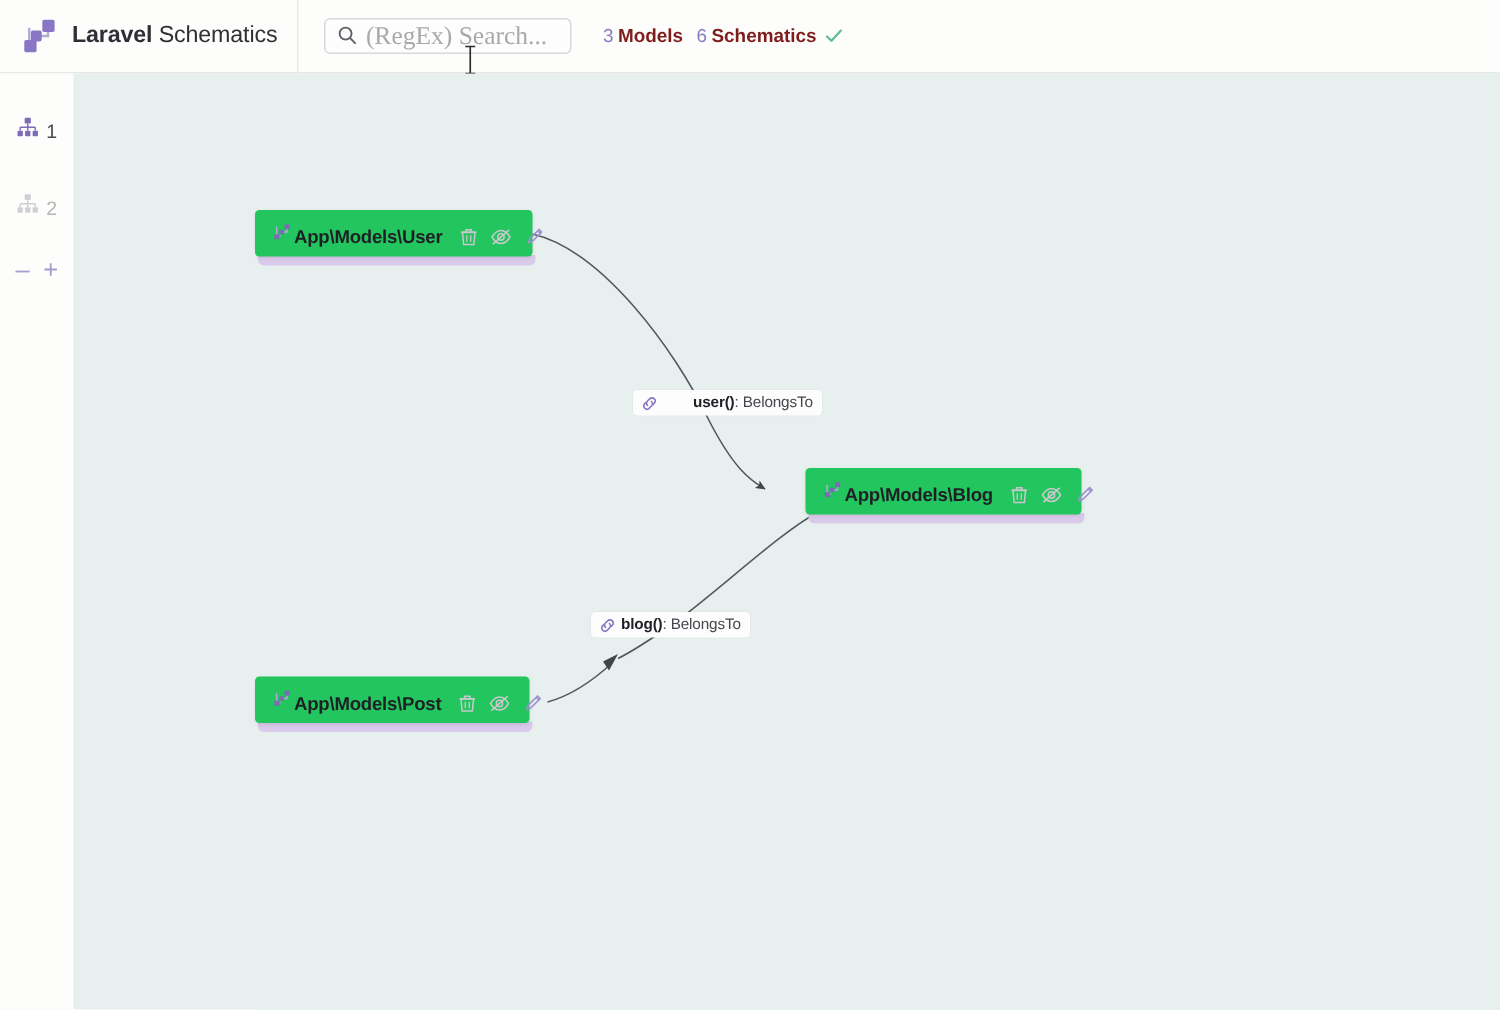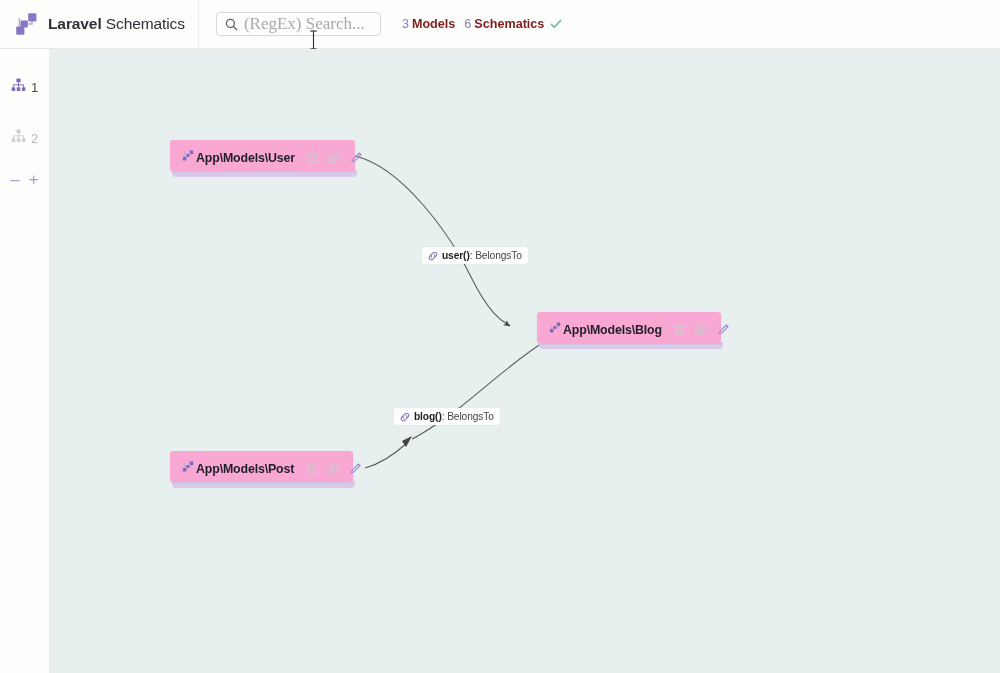--- a/index.html
+++ b/index.html
@@ -209,21 +209,21 @@
     right: -2px;
     height: 7px;
     background: #d9c9ea;
     border-radius: 0 0 4px 4px;
   }
   .node-card {
     position: absolute;
     left: 0; top: 0;
     width: 100%;
     height: 31px;
-    background: #f9a8d4;
+    background: #22c55e;
     border-radius: 3px;
     box-shadow: 0 1px 2px rgba(60,60,70,0.10);
     display: flex;
     align-items: center;
     box-sizing: border-box;
     padding: 4px 9px 0 11px;
   }
   .node-icon {
     flex: 0 0 auto;
     margin-right: 1px;
@@ -483,21 +483,21 @@
           <span class="act">
             <svg width="13" height="13" viewBox="0 0 13 13">
               <path d="M2.2 10.8 L3.1 8.3 L9.4 2 L11.1 3.7 L4.8 10 z" fill="none" stroke="#9e8fd0" stroke-width="1.1" stroke-linejoin="round"></path>
               <line x1="8.5" y1="2.9" x2="10.2" y2="4.6" stroke="#9e8fd0" stroke-width="1"></line>
             </svg>
           </span>
         </span>
       </div>
     </div>
 
-    <div class="edge-label" style="left:372px; top:198px;">
+    <div class="edge-label" style="left:372px; top:211px;gap:20px;">
       <span class="lk">
         <svg width="10" height="10" viewBox="0 0 10 10">
           <path d="M3.7 6.3 C2.8 5.4 2.9 4.1 3.8 3.2 L5.1 1.9 C6 1 7.3 1 8.2 1.9 C9 2.7 9 4 8.1 4.9 L7.2 5.8" fill="none" stroke="#8976c4" stroke-width="1.05" stroke-linecap="round"></path>
           <path d="M6.3 3.7 C7.2 4.6 7.1 5.9 6.2 6.8 L4.9 8.1 C4 9 2.7 9 1.8 8.1 C1 7.3 1 6 1.9 5.1 L2.8 4.2" fill="none" stroke="#8976c4" stroke-width="1.05" stroke-linecap="round"></path>
         </svg>
       </span>
       <span class="lt"><b>user()</b><span>: BelongsTo</span></span>
     </div>
 
     <div class="edge-label" style="left:344px; top:359px;">

